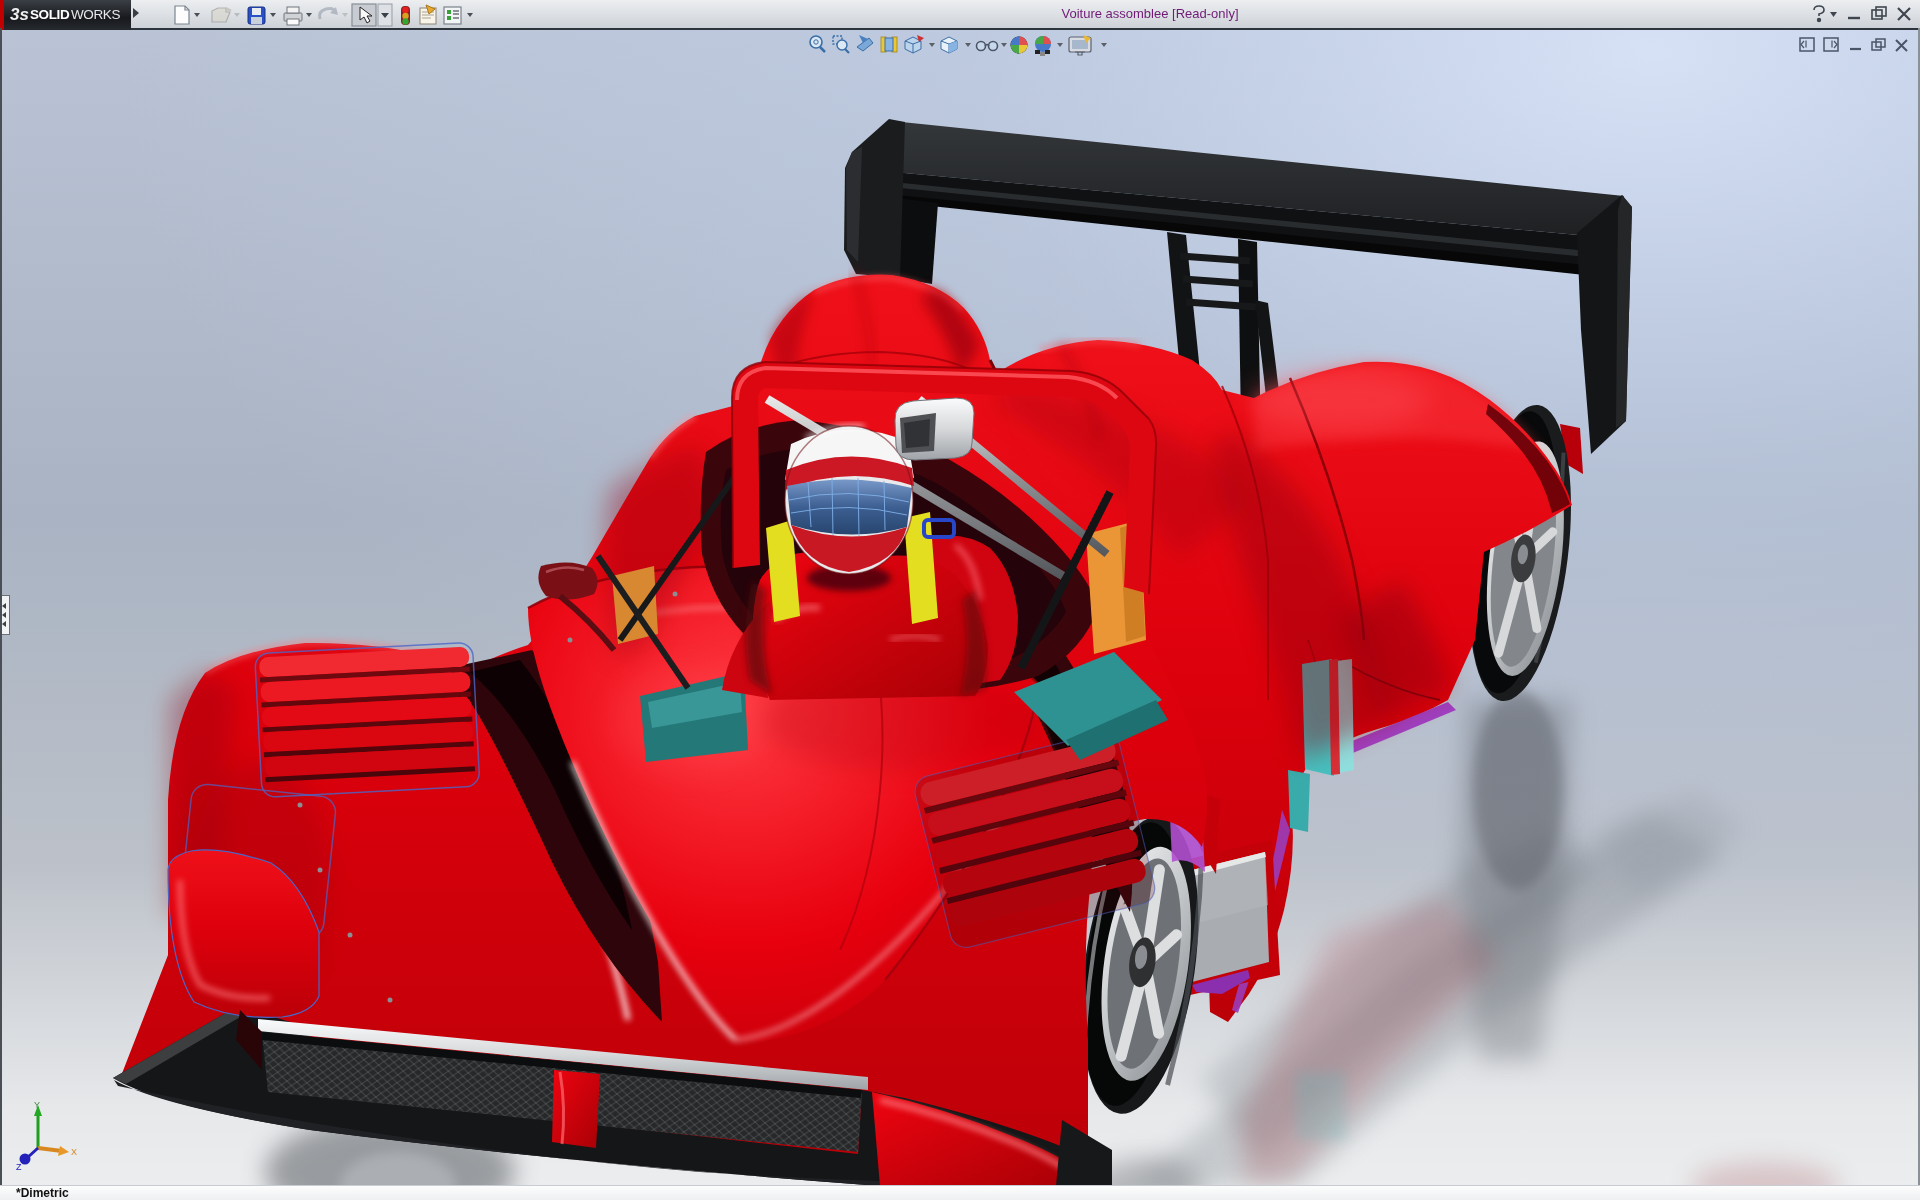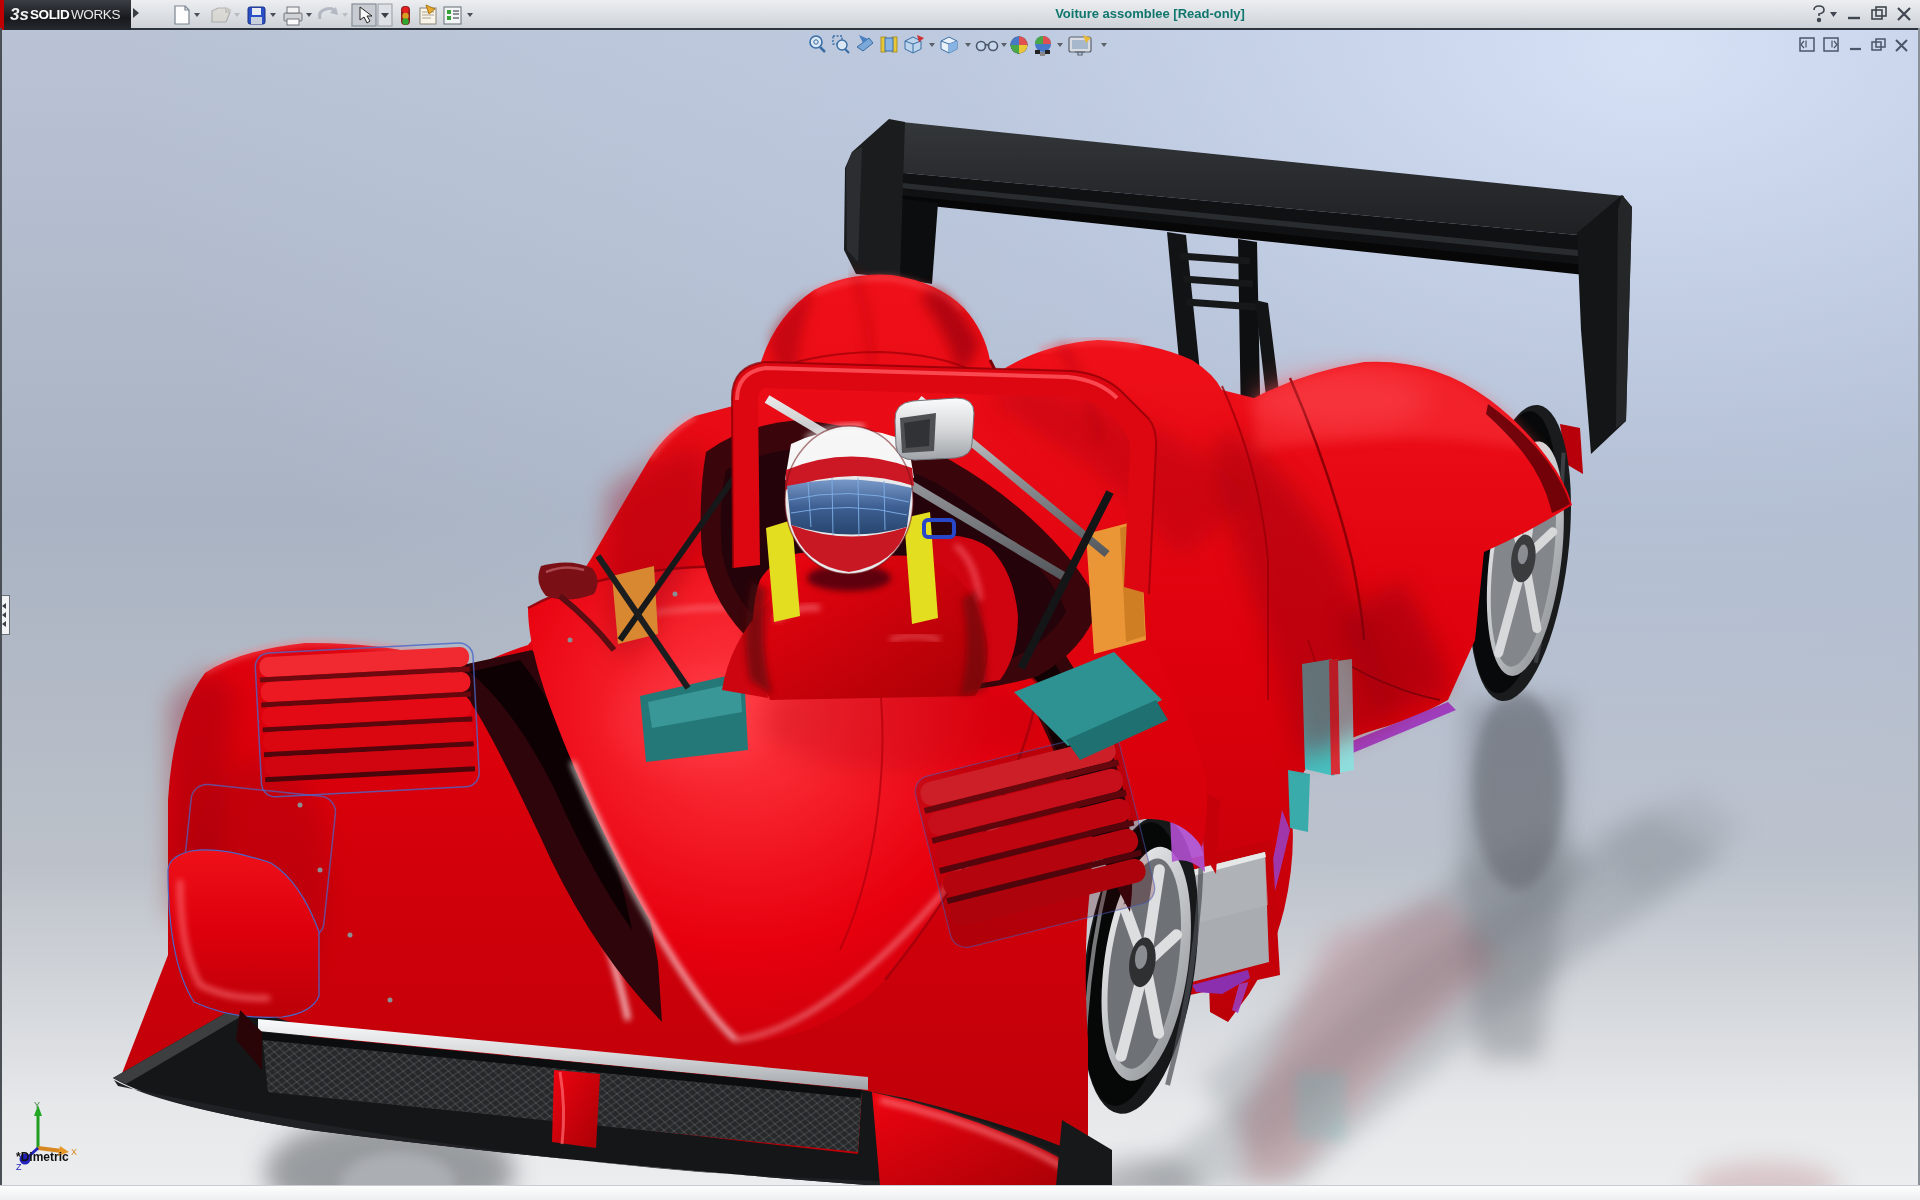--- a/index.html
+++ b/index.html
@@ -2,23 +2,23 @@
 <html><head>
 <meta charset="utf-8">
 <style>
   html,body{margin:0;padding:0;width:1920px;height:1200px;overflow:hidden;background:#e8eaec;font-family:"Liberation Sans",sans-serif;}
   .abs{position:absolute;}
   #titlebar{left:0;top:0;width:1920px;height:28px;background:linear-gradient(#eceef0,#d7dbe0 70%,#cdd2d8);border-bottom:2px solid #2e343c;}
   #swblock{left:0;top:0;width:131px;height:30px;background:linear-gradient(#3a3f45,#17191d 60%,#26292e);}
   #redstripe{left:0;top:0;width:4px;height:30px;background:#c00000;}
   #swlogo{left:8px;top:1px;width:124px;height:27px;}
   #swtri{left:133px;top:8px;width:0;height:0;border-left:6px solid #3a3f45;border-top:5px solid transparent;border-bottom:5px solid transparent;}
-  #doctitle{left:1000px;top:6px;width:300px;text-align:center;font-size:13px;color:#0f766e;font-weight:bold;}
+  #doctitle{left:1000px;top:6px;width:300px;text-align:center;font-size:13px;color:#701a75;}
   #statusbar{left:0;top:1185px;width:1920px;height:15px;background:linear-gradient(#fdfdfd,#eceef0);border-top:1px solid #c8ccd2;}
-  #dimtext{left:16px;top:1150px;font-size:12px;font-weight:bold;color:#111;}
+  #dimtext{left:16px;top:1186px;font-size:12px;font-weight:bold;color:#111;}
   #scene{left:0;top:0;}
   #lefttab{left:0;top:595px;width:9px;height:38px;background:#f2f3f4;border:1px solid #6a7075;border-left:none;}
 </style>
 </head>
 <body>
 <svg id="scene" class="abs" width="1920" height="1200" viewBox="0 0 1920 1200">
 <defs>
   <linearGradient id="bgV" x1="0" y1="0" x2="0" y2="1">
     <stop offset="0" stop-color="#b9c3d5"></stop>
     <stop offset="0.42" stop-color="#a9b3c3"></stop>

